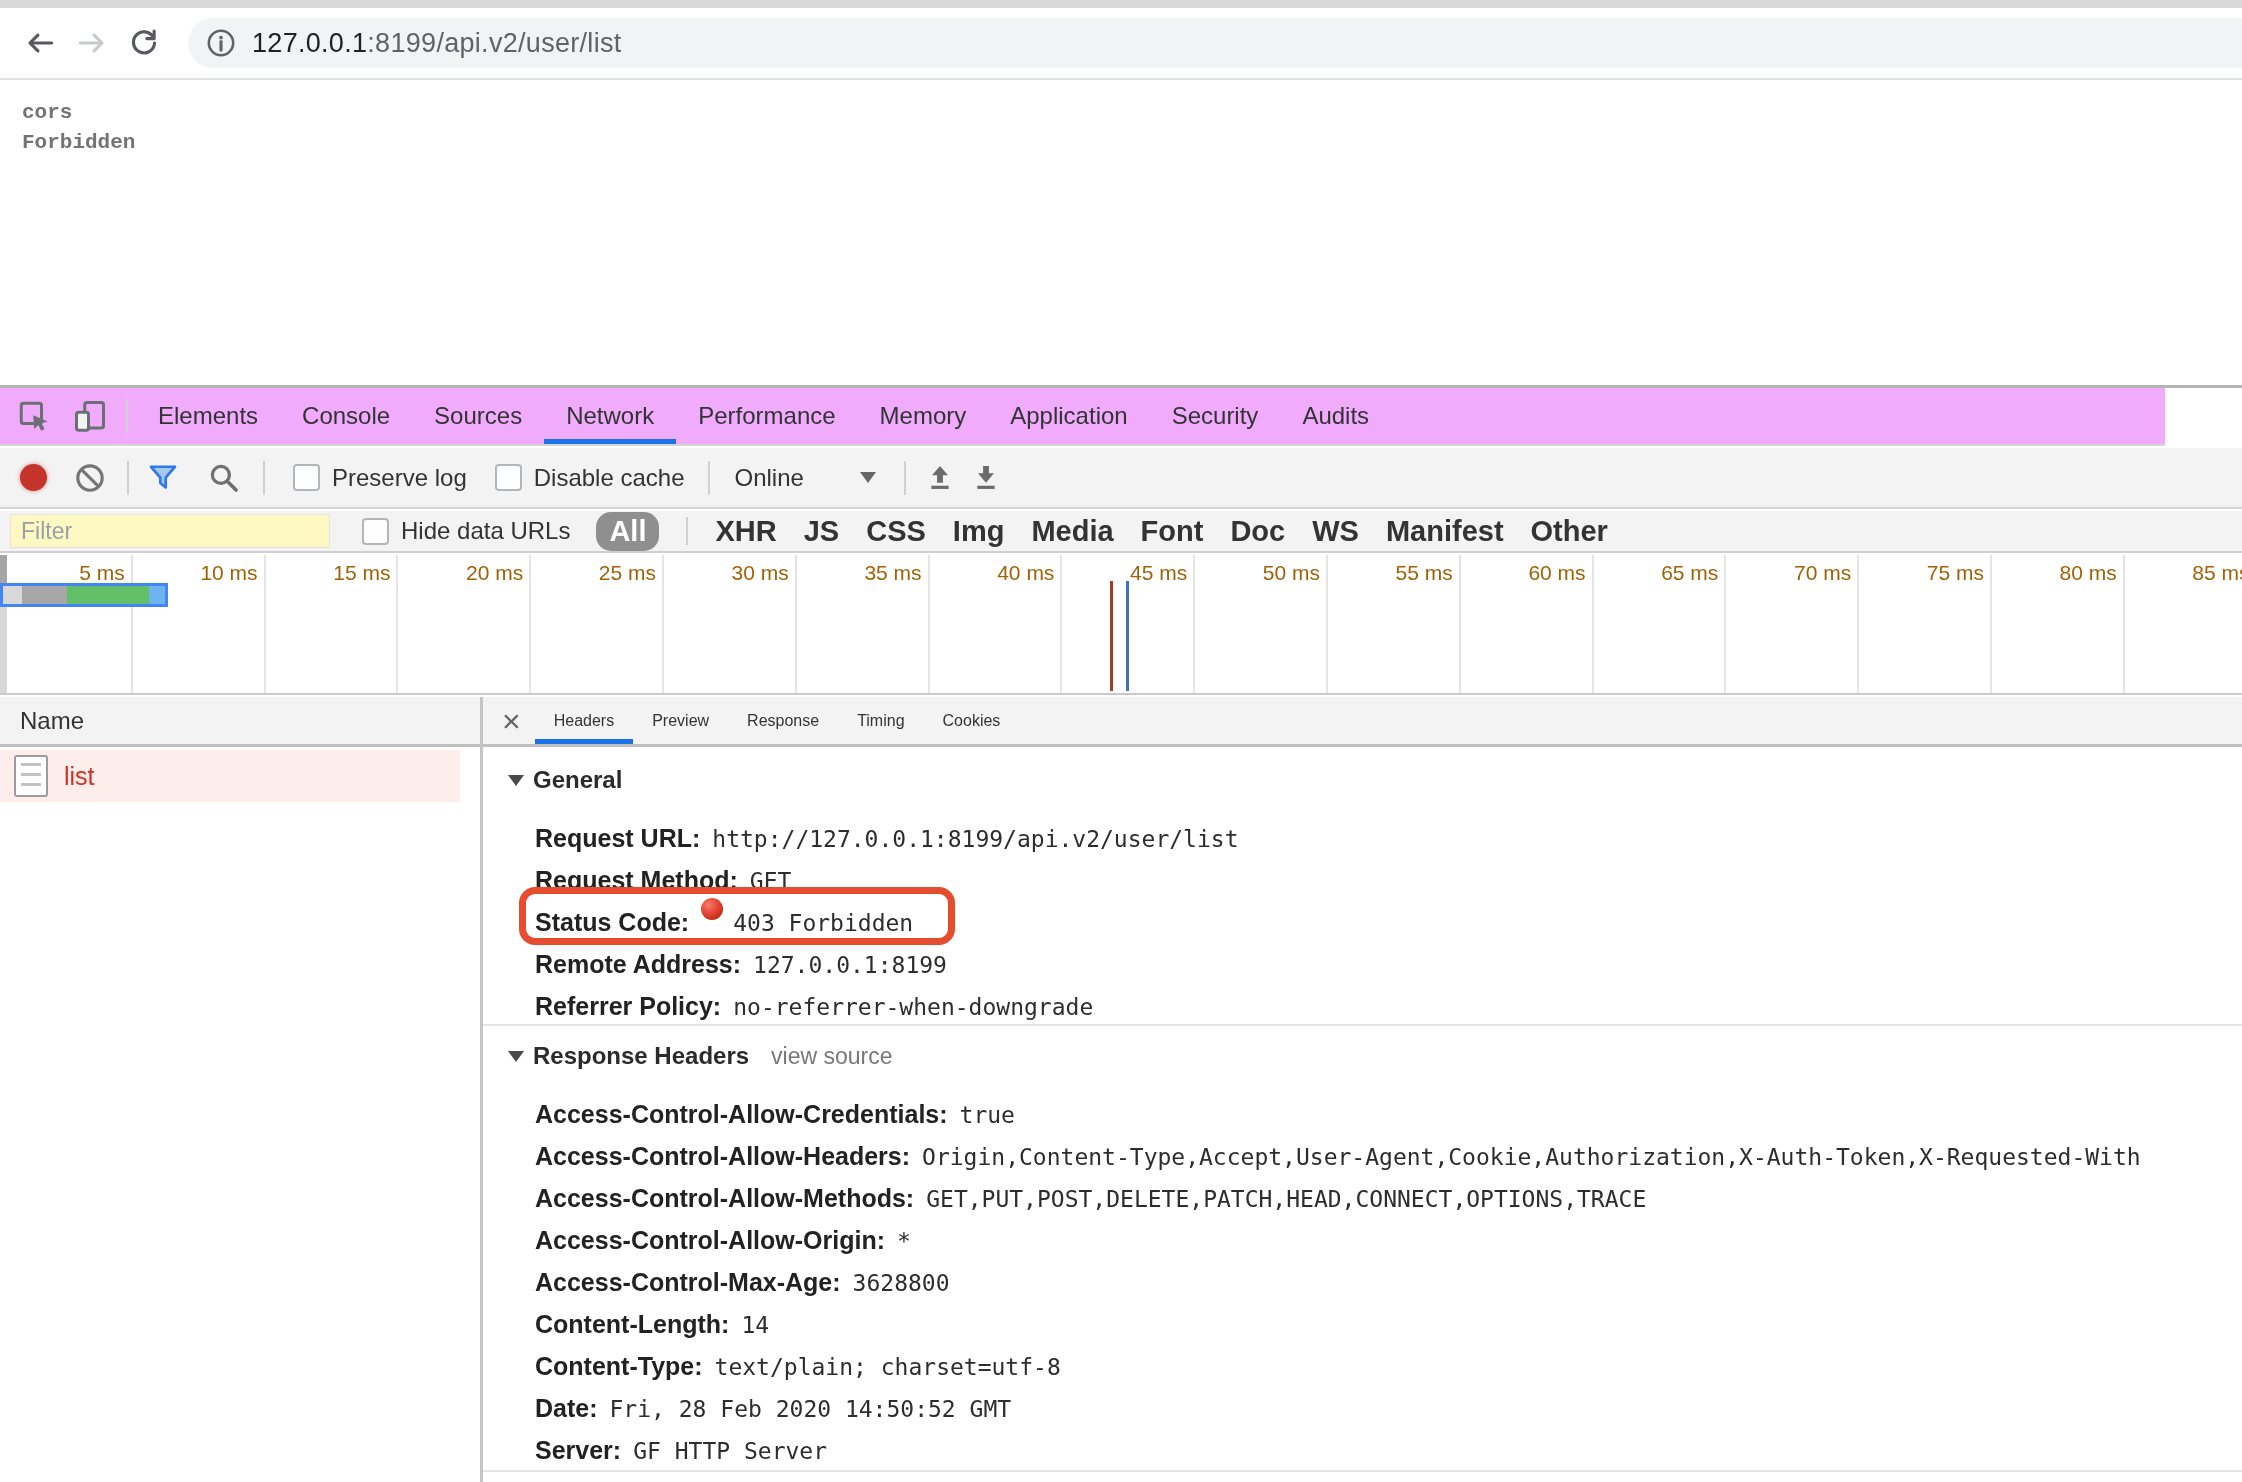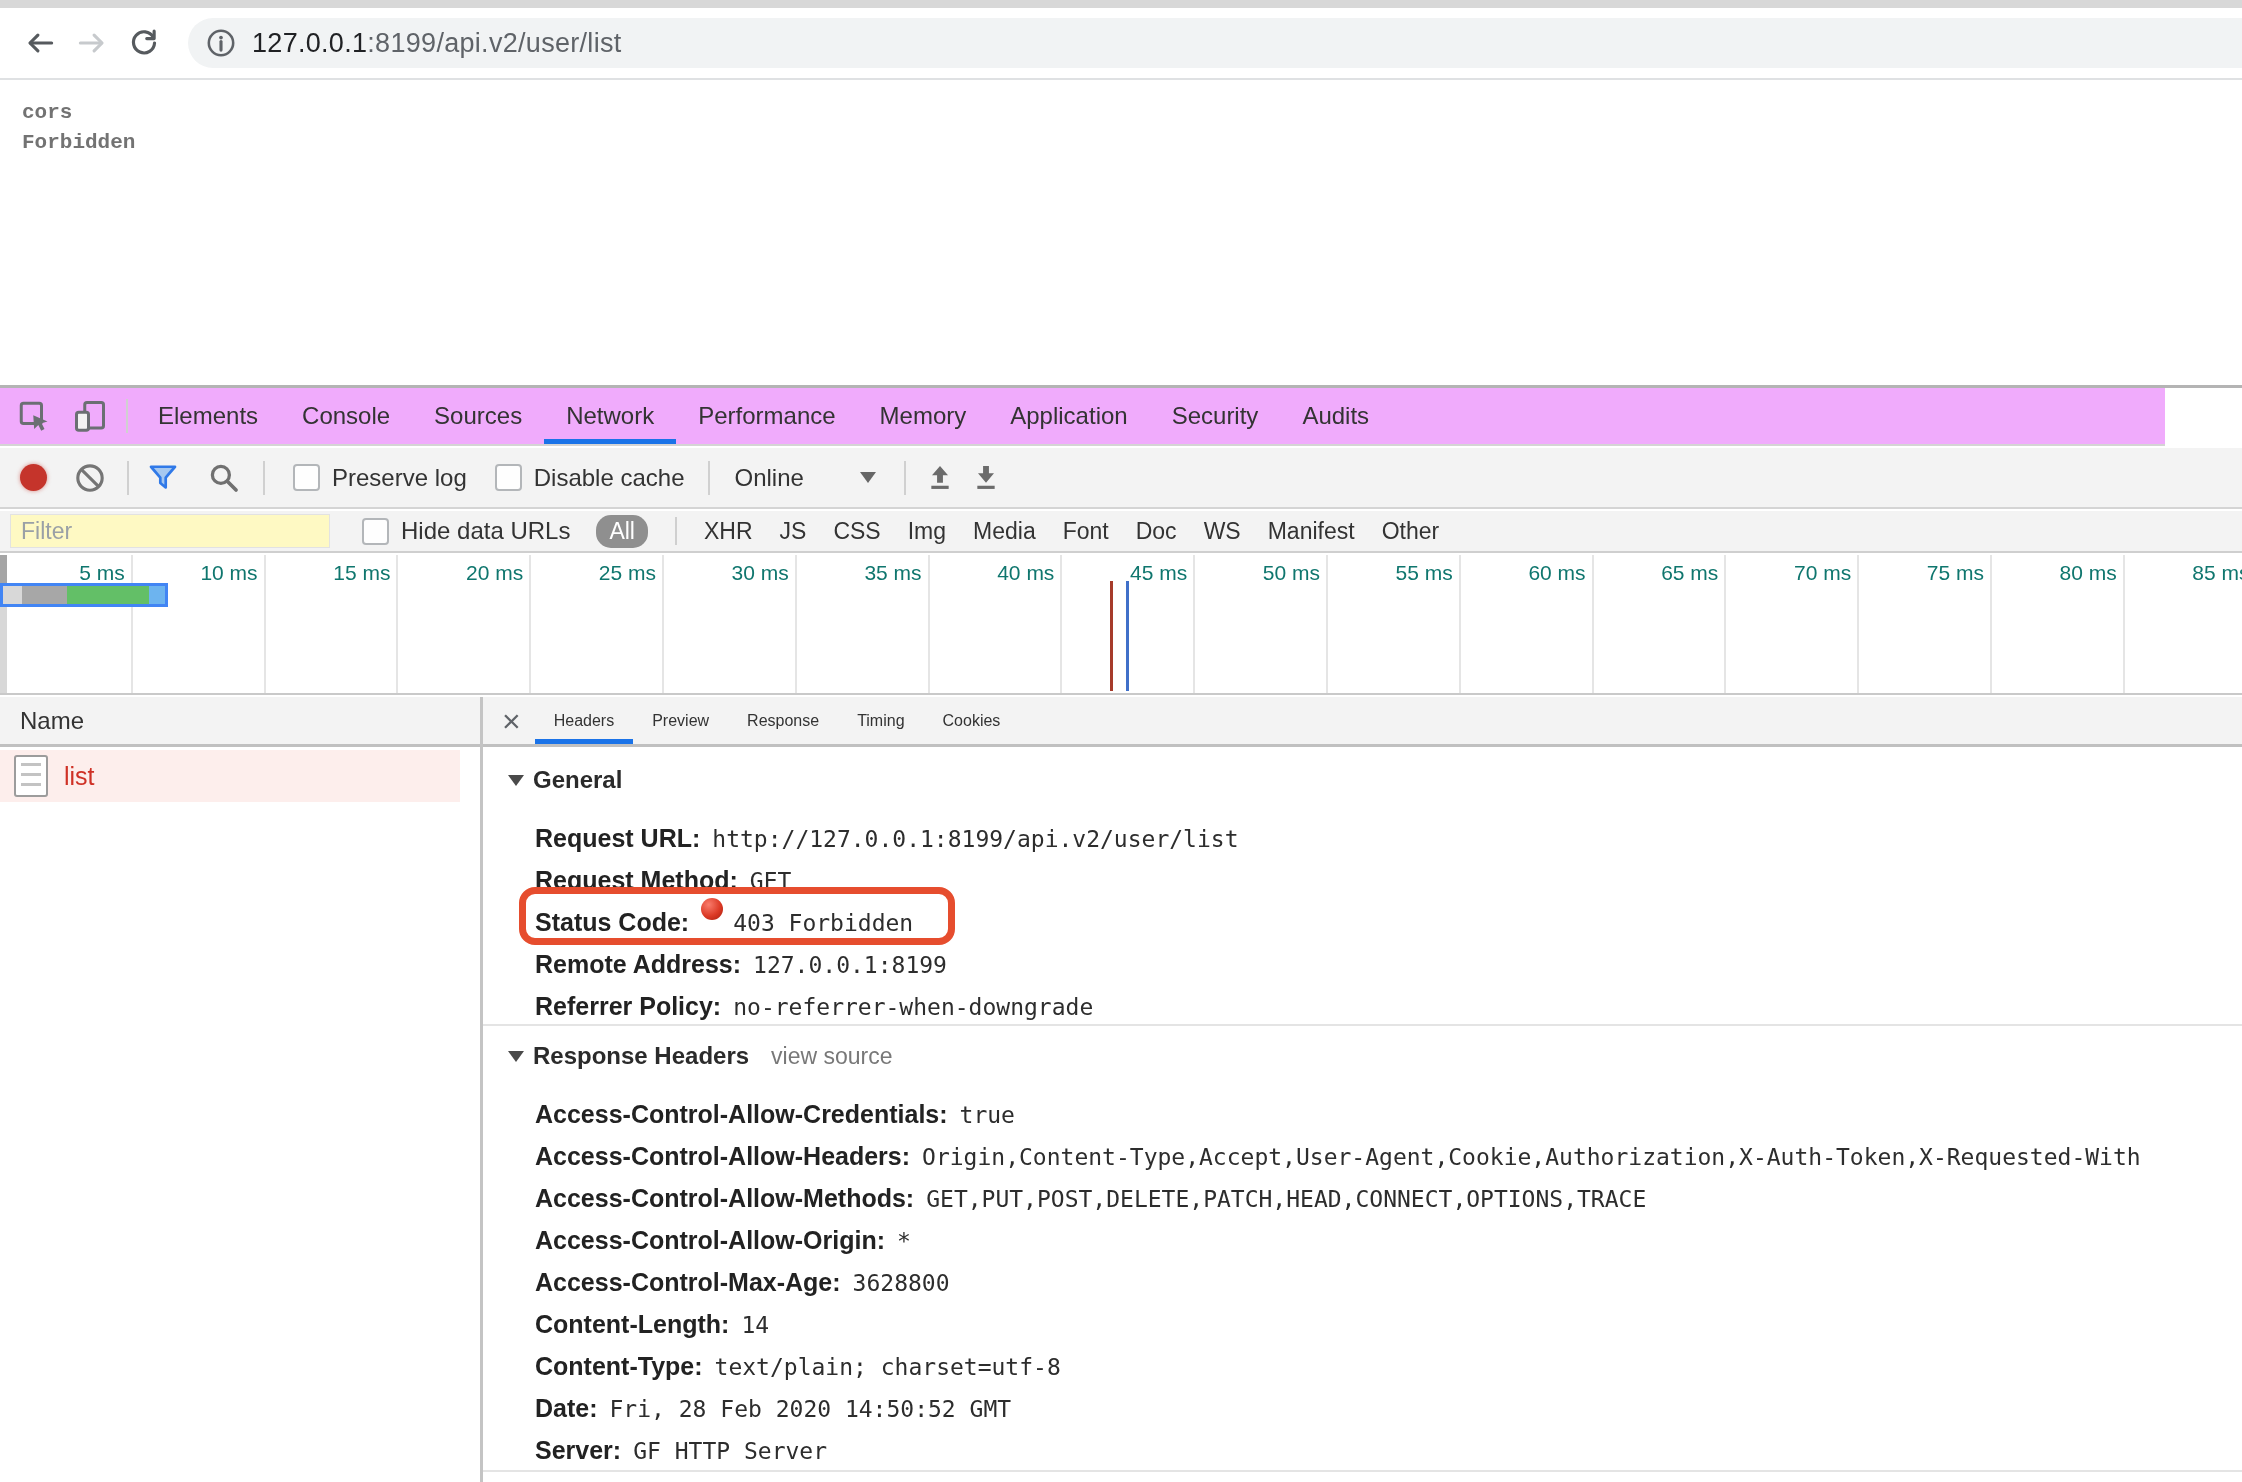--- a/index.html
+++ b/index.html
@@ -55,29 +55,29 @@
     border-right:8px solid transparent; border-top:11px solid #666; }
   .online-caret { margin-left:56px; }
 
   .dt-filterbar { left:0; top:511px; width:2242px; height:42px; background:#f3f3f3;
     border-bottom:2px solid #cfcfcf; display:flex; align-items:center; }
   .filter-input { width:320px; height:34px; margin-left:10px; border:1px solid #e2e2e2;
     background:#fef9c3; font-size:23px; color:#333; padding:0 10px; outline:none;
     font-family:"Liberation Sans",sans-serif; }
   .filter-input::placeholder { color:#9aa0a6; }
   .chips { display:flex; align-items:center; gap:27px; margin-left:26px; }
-  .chip { font-size:23px; color:#333; white-space:nowrap; }
+  .chip { font-size:29px; color:#333; white-space:nowrap;font-weight:bold; }
   .chip.active { background:#8f8f8f; color:#fff; border-radius:15px; padding:3px 13px; }
   .vsep-sm { width:2px; height:28px; background:#cfcfcf; }
 
   .dt-timeline { left:0; top:555px; width:2242px; height:140px; background:#fff;
     border-bottom:2px solid #c9c9c9; overflow:hidden; }
   .tl-cols { position:absolute; inset:0; display:flex; }
   .tl-col { width:132.8px; flex:none; border-right:2px solid #e5e5e5; }
-  .tl-tick { display:block; text-align:right; padding:6px 6px 0 0; font-size:21px; color:#0f766e; }
+  .tl-tick { display:block; text-align:right; padding:6px 6px 0 0; font-size:21px; color:#a16207; }
   .tl-artifact { position:absolute; left:0; top:0; width:7px; height:138px;
     background:linear-gradient(#a5a5a5 0 42px, #d8d8d8 42px 138px); }
   .wf-bar { position:absolute; top:28px; height:24px; border:3px solid #4285f4;
     display:flex; width:max-content; }
   .wf-seg { height:18px; flex:none; }
   .tl-event { position:absolute; top:26px; bottom:2px; width:3px; }
 
   .dt-splitheader { left:0; top:697px; width:2242px; height:50px; background:#f3f3f3;
     border-bottom:3px solid #c0c0c0; display:flex; }
   .name-head { width:480px; display:flex; align-items:center; padding-left:20px;

